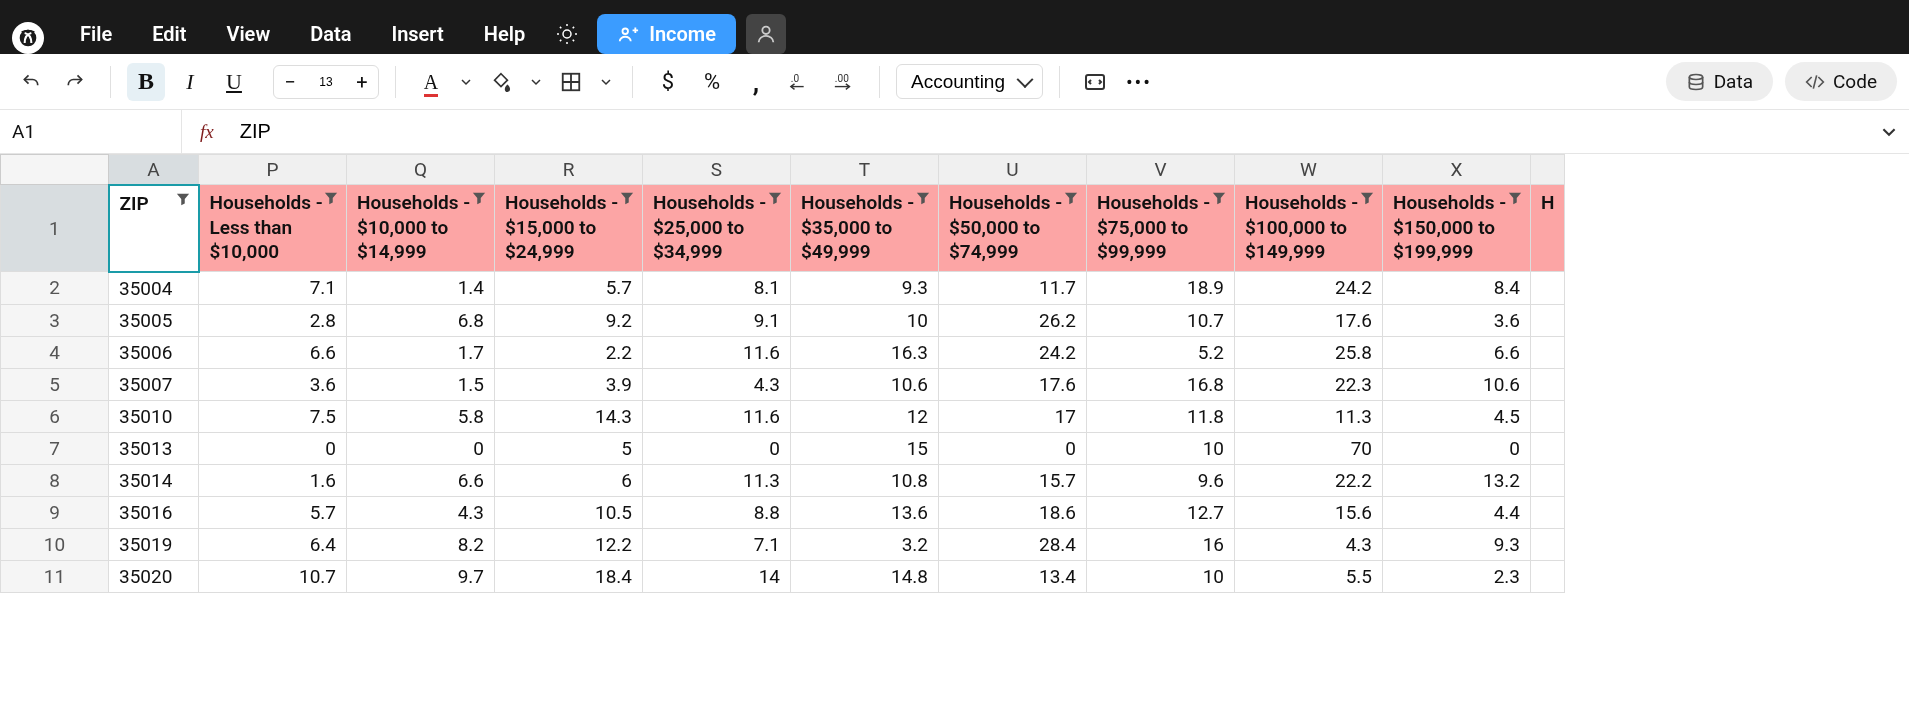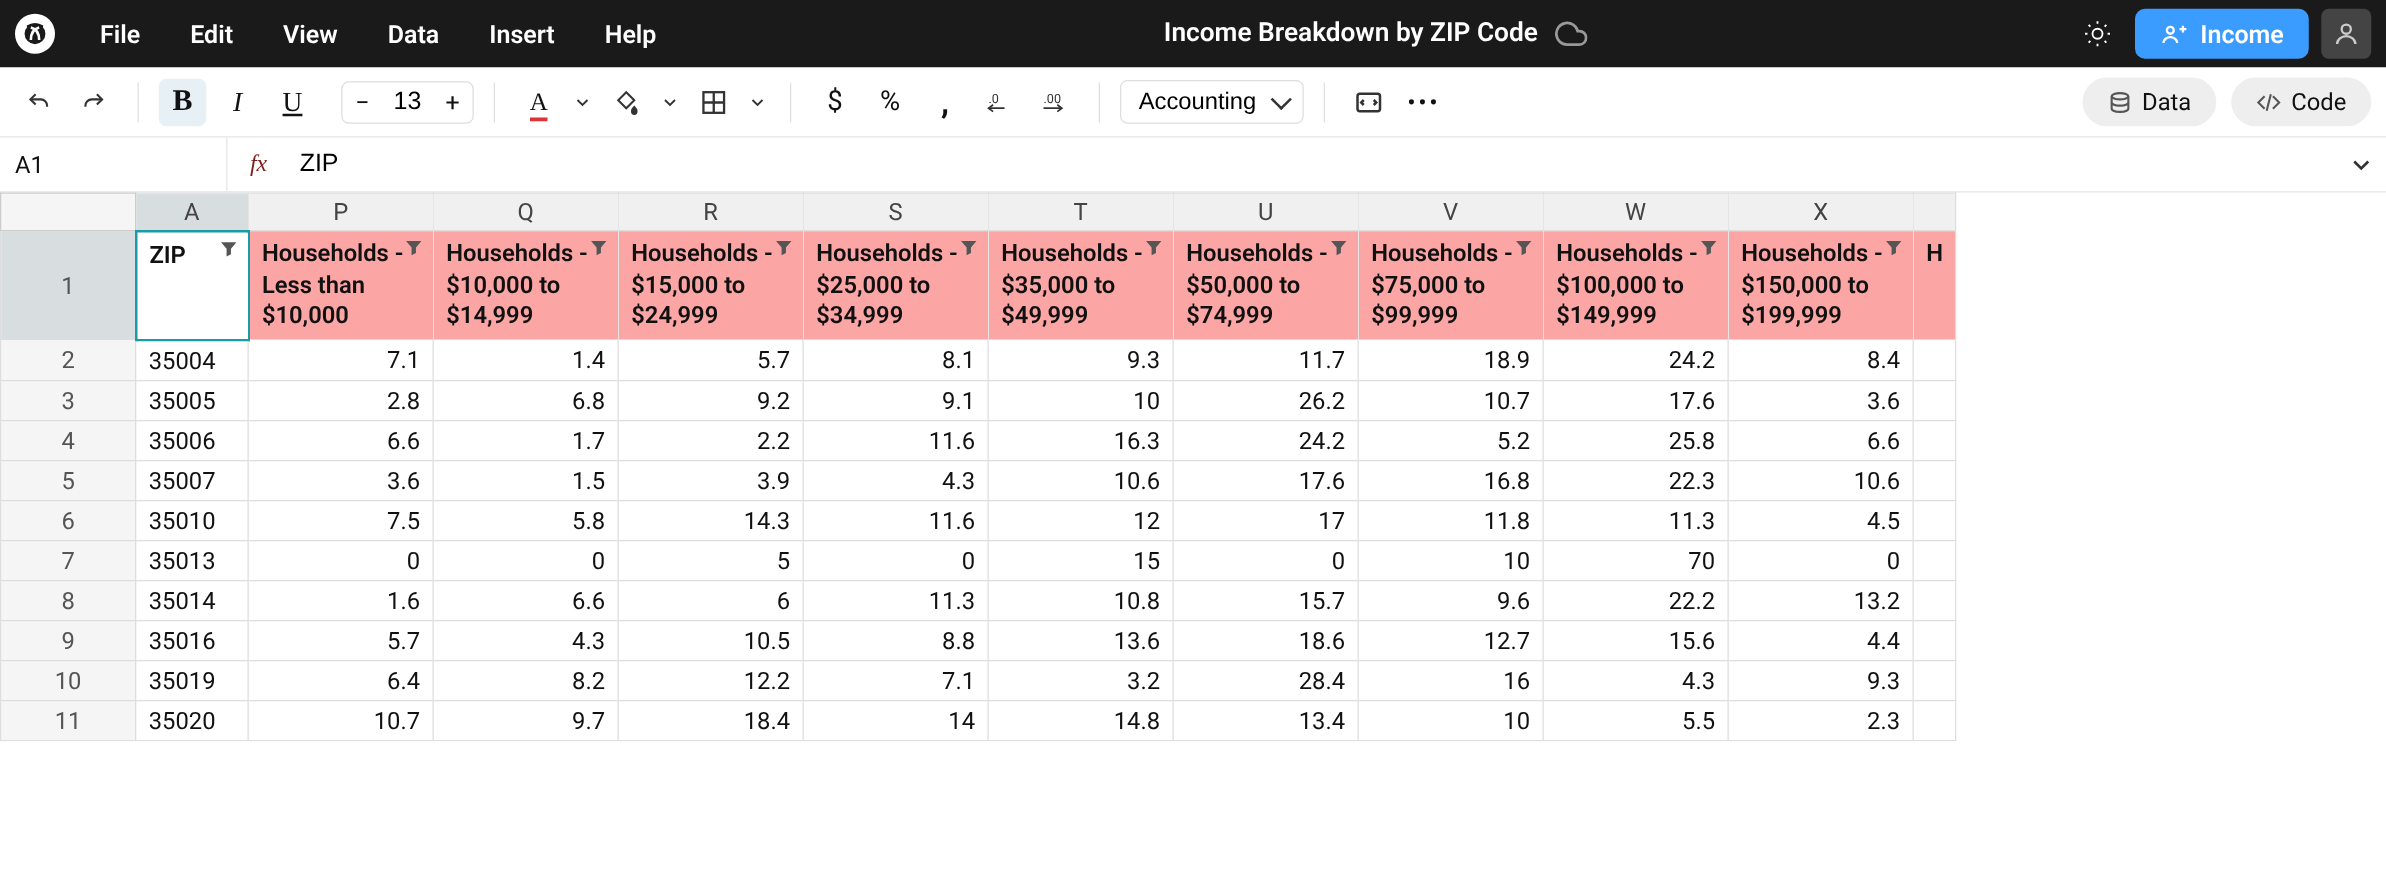--- a/index.html
+++ b/index.html
@@ -1,38 +1,38 @@
 <!DOCTYPE html>
 <html><head>
 <meta charset="utf-8">
 <style>
   * { box-sizing: border-box; margin: 0; padding: 0; }
   body { font-family: -apple-system, BlinkMacSystemFont, "Segoe UI", Roboto, sans-serif; font-size: 14px; color: #111; overflow: hidden; width: 1909px; }
   
   
-  .menubar { background: #1a1a1a; color: #fff; display: flex; align-items: center; height: 54px; padding: 0 12px; gap: 4px; }
+  .menubar { background: #1a1a1a; color: #fff; display: flex; align-items: flex-end; height: 54px; padding: 0 12px; gap: 4px; }
   .logo { width: 32px; height: 32px; background: #fff; border-radius: 50%; display: flex; align-items: center; justify-content: center; margin-right: 14px; }
   .logo svg { width: 20px; height: 20px; }
   .menu-item { padding: 8px 18px; font-size: 20px; font-weight: 600; cursor: pointer; border-radius: 4px; }
   .doc-title-wrap { flex: 1; display: flex; justify-content: center; align-items: center; gap: 14px; }
   .doc-title { font-size: 21px; font-weight: 600; color: #fff; }
   .cloud-icon { color: #888; display: flex; }
   .menubar-right { display: flex; align-items: center; gap: 10px; }
   .theme-btn, .user-btn { width: 40px; height: 40px; display: flex; align-items: center; justify-content: center; border-radius: 6px; cursor: pointer; }
   .user-btn { background: #444; }
   .share-btn { background: #3b9cff; color: #fff; font-size: 20px; font-weight: 600; padding: 8px 20px; border-radius: 8px; display: flex; align-items: center; gap: 10px; cursor: pointer; }
 
   
   .toolbar { background: #fff; border-bottom: 1px solid #e5e5e5; display: flex; align-items: center; height: 56px; padding: 0 12px; gap: 6px; }
   .tb-btn { min-width: 38px; height: 38px; display: flex; align-items: center; justify-content: center; border-radius: 6px; cursor: pointer; font-size: 20px; }
   .tb-btn.active { background: #e6f0f5; }
   .tb-sep { width: 1px; height: 32px; background: #e0e0e0; margin: 0 10px; }
   .font-size-group { display: flex; align-items: center; border: 1px solid #ddd; border-radius: 6px; overflow: hidden; }
   .font-size-group .tb-btn { min-width: 32px; height: 32px; }
-  .font-size-input { width: 40px; text-align: center; border: none; font-size: 20px; outline: none; }
+  .font-size-input { width: 40px; text-align: center; border: none; font-size: 12px; outline: none; }
   .format-select { border: 1px solid #ddd; border-radius: 6px; padding: 6px 36px 6px 14px; font-size: 19px; background: #fff; cursor: pointer; appearance: none; position: relative; }
   .select-wrap { position: relative; display: flex; align-items: center; }
   .select-wrap::after { content: ""; position: absolute; right: 12px; top: 50%; width: 10px; height: 10px; border-right: 2px solid #333; border-bottom: 2px solid #333; transform: translateY(-70%) rotate(45deg); pointer-events: none; }
   .toolbar-right { margin-left: auto; display: flex; gap: 12px; }
   .pill-btn { background: #eee; border-radius: 20px; padding: 8px 20px; font-size: 19px; display: flex; align-items: center; gap: 8px; cursor: pointer; }
   
   
   .formula-bar { display: flex; align-items: center; height: 44px; border-bottom: 1px solid #e5e5e5; }
   .cell-ref { width: 182px; padding: 0 12px; font-size: 19px; border-right: 1px solid #e5e5e5; height: 100%; display: flex; align-items: center; }
   .fx-label { padding: 0 18px; color: #7f1d1d; font-style: italic; font-size: 19px; font-family: serif; }
@@ -73,28 +73,20 @@
         <circle cx="12" cy="12" r="10" fill="#1a1a1a"></circle>
         <path d="M8 6 Q16 8 16 18 M16 6 Q8 8 8 18" stroke="#fff" stroke-width="2.5" fill="none"></path>
       </svg>
   </div>
   <div class="menu-item">File</div>
   <div class="menu-item">Edit</div>
   <div class="menu-item">View</div>
   <div class="menu-item">Data</div>
   <div class="menu-item">Insert</div>
   <div class="menu-item">Help</div>
-  <div class="doc-title-wrap">
-    <span class="doc-title">Income Breakdown by ZIP Code</span>
-    <span class="cloud-icon">
-      <svg width="26" height="26" viewBox="0 0 24 24" fill="none" stroke="#999" stroke-width="2">
-          <path d="M18 10h-1.26A8 8 0 1 0 9 20h9a5 5 0 0 0 0-10z"></path>
-        </svg>
-    </span>
-  </div>
   <div class="menubar-right">
     <div class="theme-btn">
       <svg width="24" height="24" viewBox="0 0 24 24" fill="none" stroke="#fff" stroke-width="1.5">
           <circle cx="12" cy="12" r="4"></circle>
           <path d="M12 2v2M12 20v2M4.9 4.9l1.4 1.4M17.7 17.7l1.4 1.4M2 12h2M20 12h2M4.9 19.1l1.4-1.4M17.7 6.3l1.4-1.4"></path>
         </svg>
     </div>
     <div class="share-btn">
       <svg width="22" height="22" viewBox="0 0 24 24" fill="none" stroke="#fff" stroke-width="2">
           <circle cx="9" cy="9" r="3"></circle>

